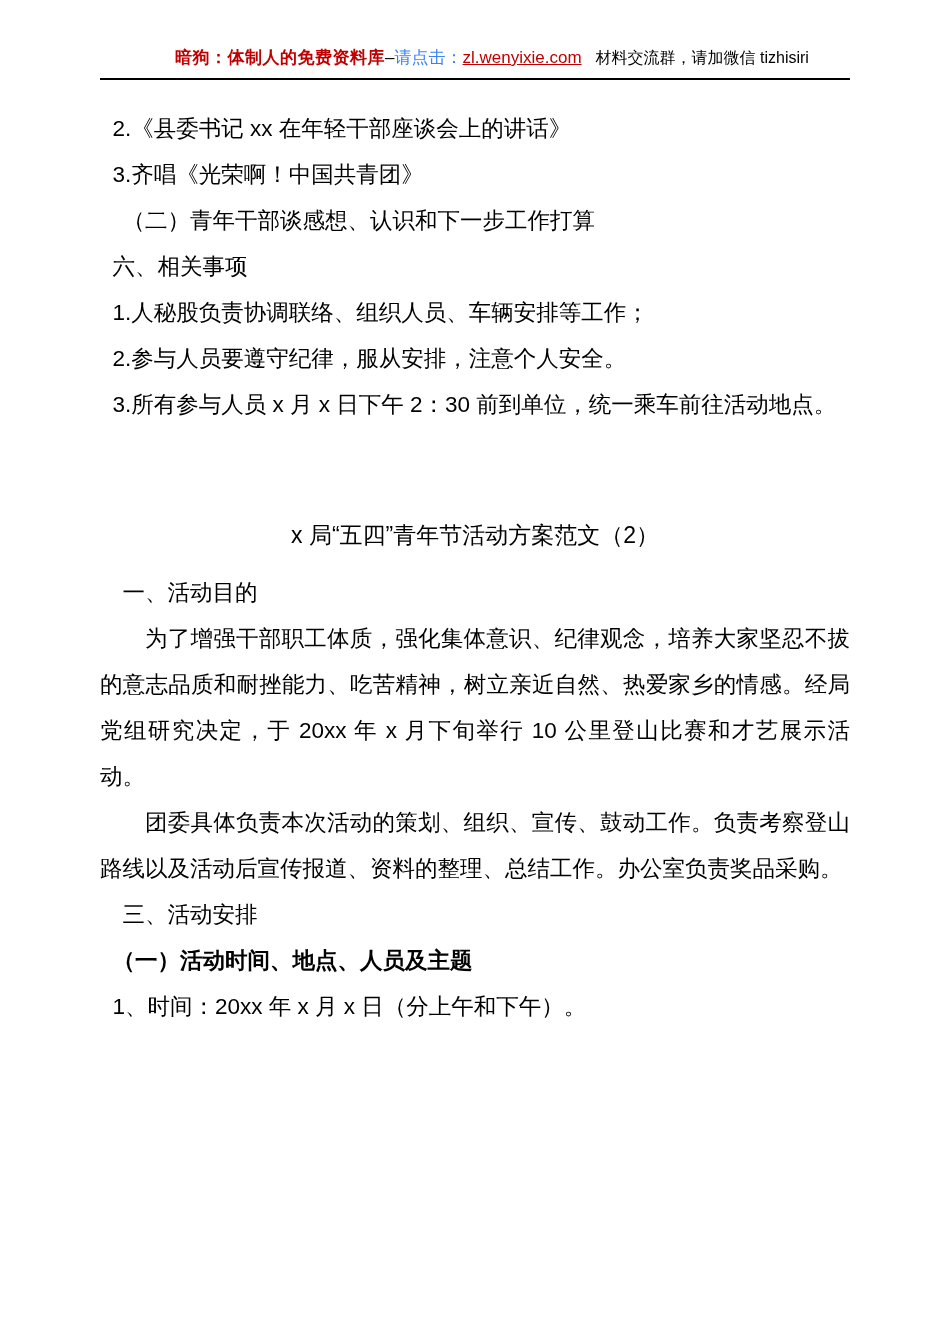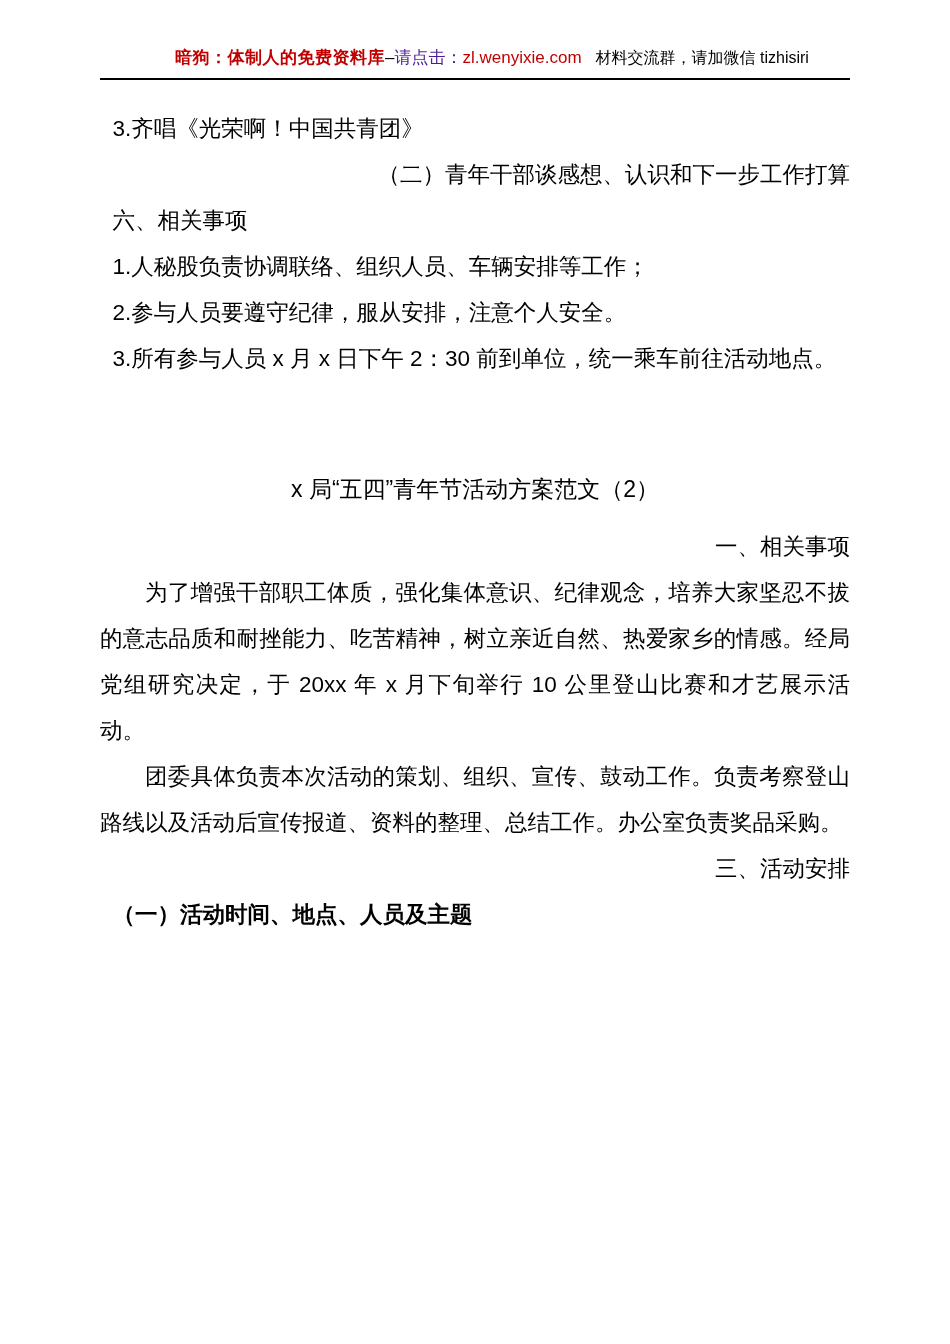--- a/index.html
+++ b/index.html
@@ -33,24 +33,25 @@
   .header .brand {
     color: #c00000;
     font-weight: bold;
     letter-spacing: 0.5px;
     margin-left: 34px;
   }
   .header .dash {
     color: #000000;
   }
   .header .clickword {
-    color: #4c1d95;
+    color: #3b82f6;
   }
   .header .link {
     color: #c00000;
+    text-decoration: underline;
   }
   .header .extra {
     color: #000000;
     margin-left: 14px;
     font-size: 16px;
   }
   .header-rule {
     margin-top: 10px;
     border-bottom: 2px solid #000000;
     width: 100%;
@@ -65,21 +66,20 @@
   }
   .doc p {
     margin: 0;
     padding: 0;
   }
   .p-indent2 {
     text-indent: 2em;
   }
   .p-indent1 {
     text-indent: 1em;
-    text-align: right;
   }
   .p-indenthalf {
     text-indent: 0.55em;
   }
   .bold {
     font-weight: bold;
     font-family: Liberation Serif, serif;
   }
   .gap-large {
     height: 84px;
@@ -102,35 +102,37 @@
 
 <div class="page">
 
   <div class="header">
     <span class="brand">暗狗：体制人的免费资料库</span><span class="dash">–</span><span class="clickword">请点击：</span><span class="link">zl.wenyixie.com</span><span class="extra">材料交流群，请加微信 tizhisiri</span>
     <div class="header-rule"></div>
   </div>
 
   <div class="doc">
 
+    <p class="p-indenthalf">2.《县委书记 xx 在年轻干部座谈会上的讲话》</p>
     <p class="p-indenthalf">3.齐唱《光荣啊！中国共青团》</p>
     <p class="p-indent1">（二）青年干部谈感想、认识和下一步工作打算</p>
     <p class="p-indenthalf">六、相关事项</p>
     <p class="p-indenthalf">1.人秘股负责协调联络、组织人员、车辆安排等工作；</p>
     <p class="p-indenthalf">2.参与人员要遵守纪律，服从安排，注意个人安全。</p>
     <p class="p-indenthalf justify">3.所有参与人员 x 月 x 日下午 2：30 前到单位，统一乘车前往活动地点。</p>
 
     <div class="gap-large"></div>
 
     <p class="title">x 局“五四”青年节活动方案范文（2）</p>
 
     <div class="gap-small"></div>
 
-    <p class="p-indent1">一、相关事项</p>
+    <p class="p-indent1">一、活动目的</p>
     <p class="p-indent2 justify">为了增强干部职工体质，强化集体意识、纪律观念，培养大家坚忍不拔的意志品质和耐挫能力、吃苦精神，树立亲近自然、热爱家乡的情感。经局党组研究决定，于 20xx 年 x 月下旬举行 10 公里登山比赛和才艺展示活动。</p>
 
     <p class="p-indent2 justify">团委具体负责本次活动的策划、组织、宣传、鼓动工作。负责考察登山路线以及活动后宣传报道、资料的整理、总结工作。办公室负责奖品采购。</p>
 
     <p class="p-indent1">三、活动安排</p>
     <p class="p-indenthalf bold">（一）活动时间、地点、人员及主题</p>
+    <p class="p-indenthalf">1、时间：20xx 年 x 月 x 日（分上午和下午）。</p>
 
   </div>
 </div>
 
 </body></html>

